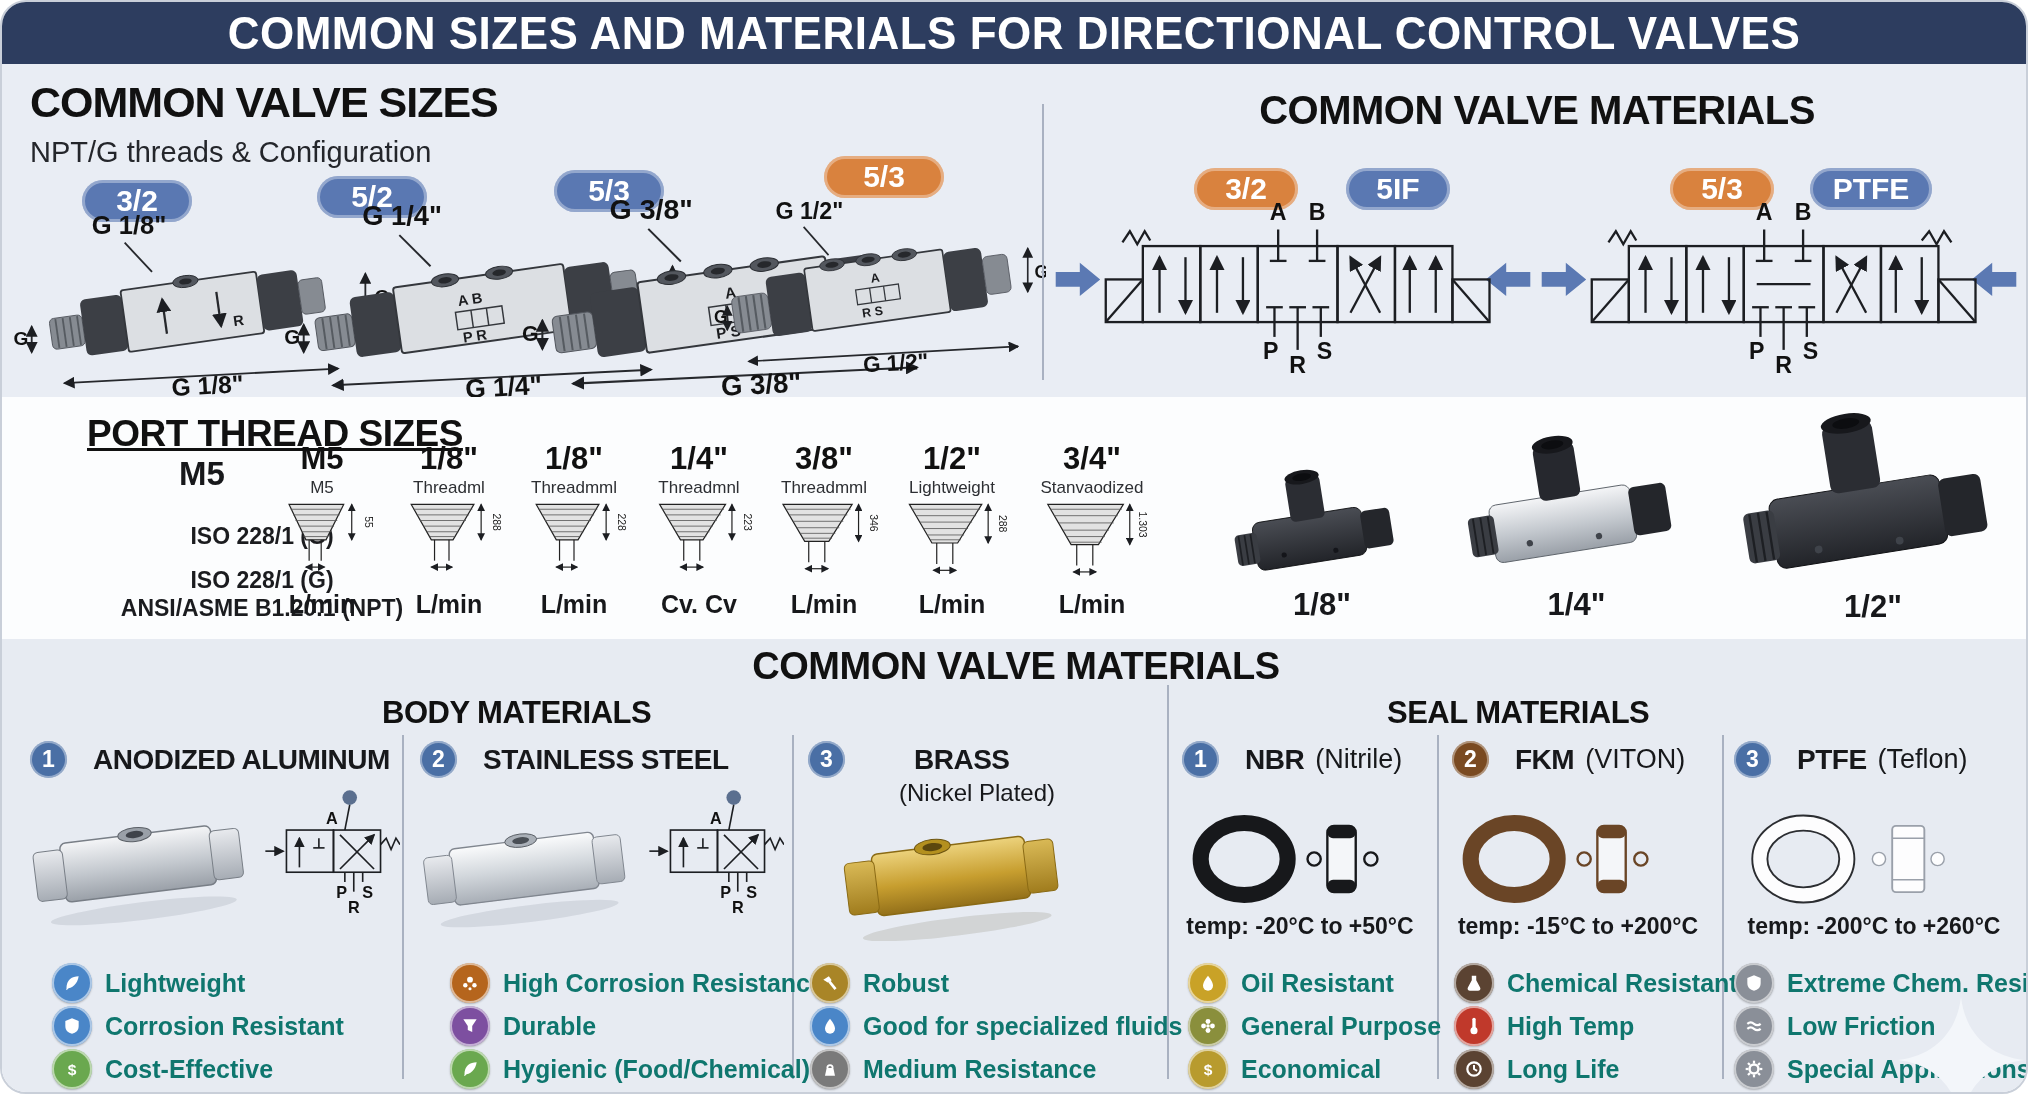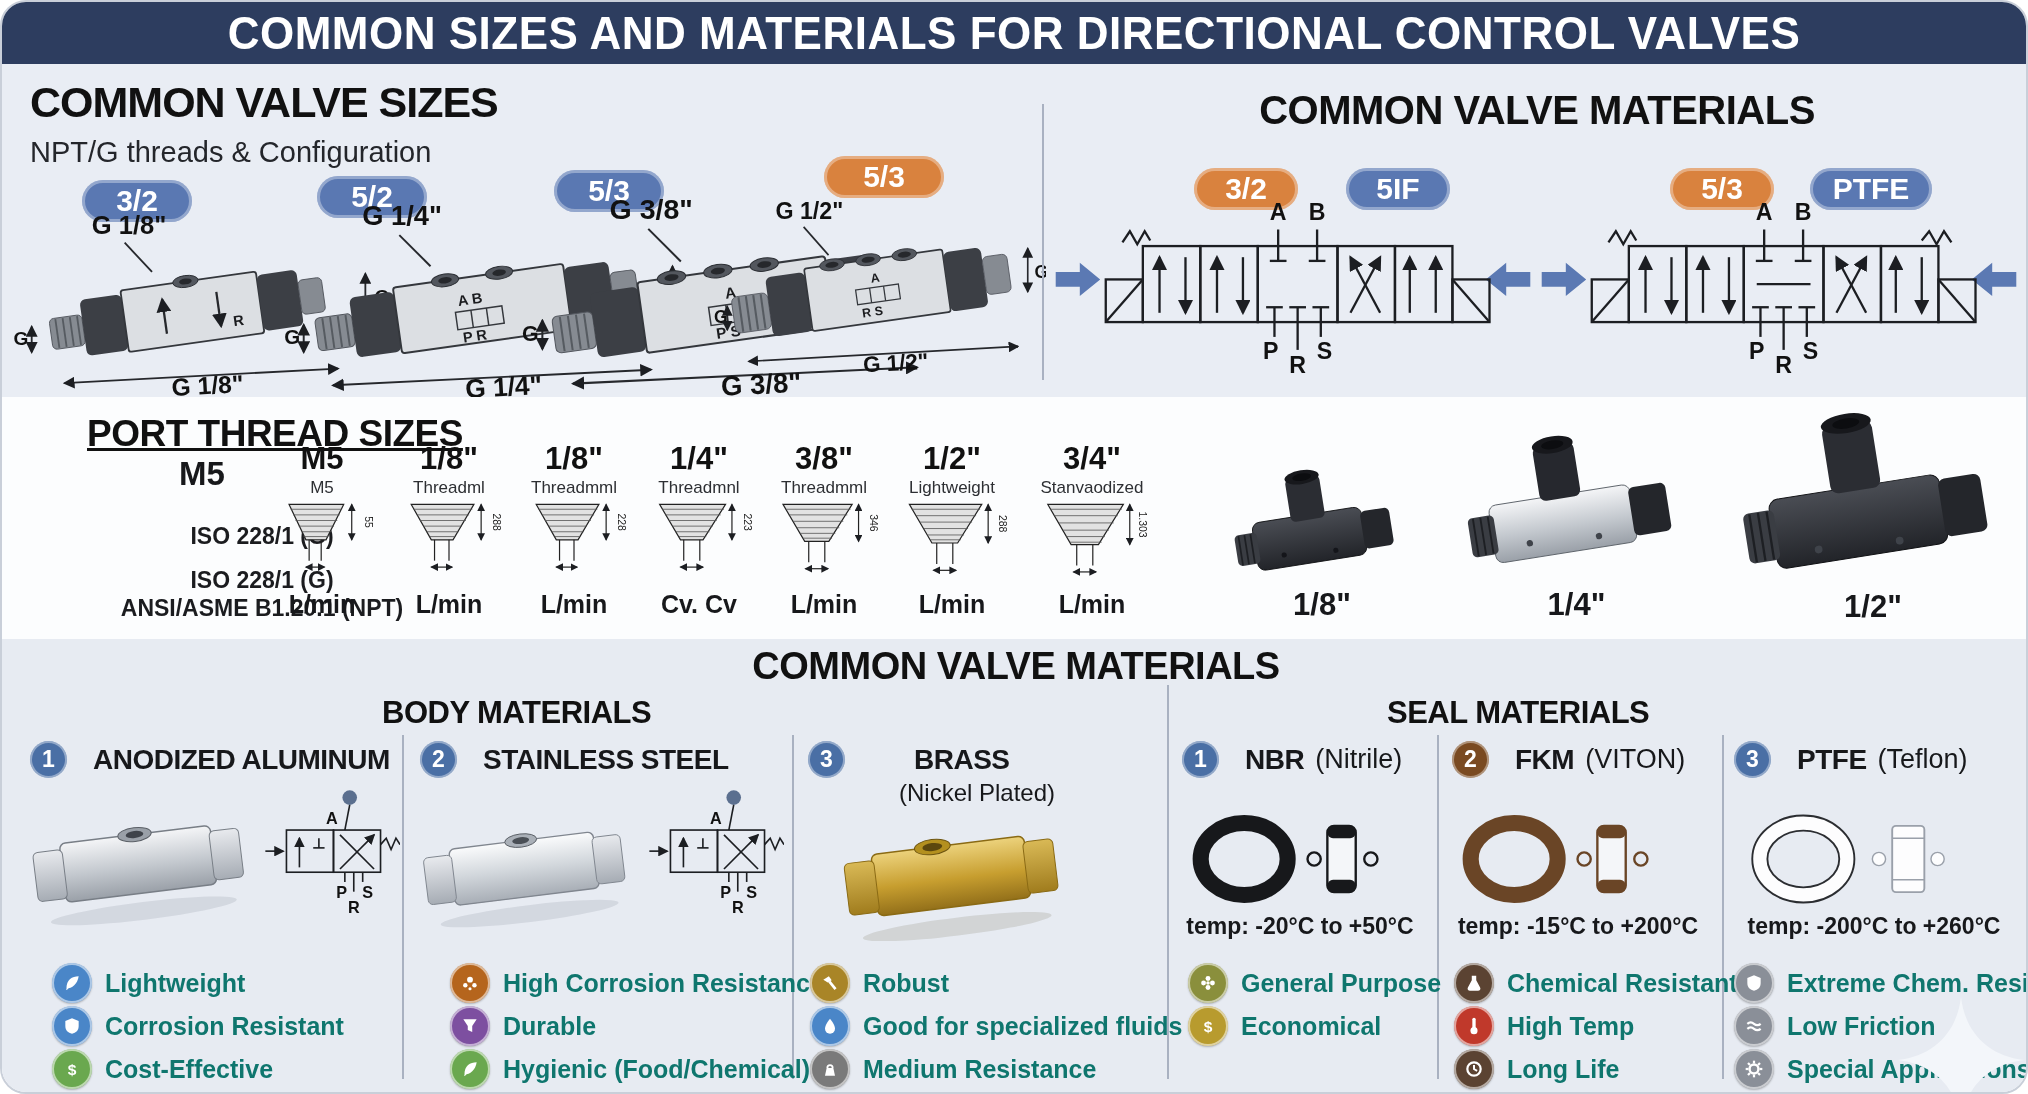--- a/index.html
+++ b/index.html
@@ -728,20 +728,28 @@
       <ellipse cx="62" cy="55" rx="46" ry="38" fill="none" stroke="#17181b" stroke-width="17"></ellipse>
       <rect x="150" y="20" width="30" height="70" rx="7" fill="#f4f6f9" stroke="#17181b" stroke-width="2.5"></rect>
       <rect x="150" y="20" width="30" height="13" rx="6" fill="#17181b"></rect>
       <rect x="150" y="77" width="30" height="13" rx="6" fill="#17181b"></rect>
       <circle cx="136" cy="55" r="7" fill="none" stroke="#17181b" stroke-width="2.5"></circle>
       <circle cx="196" cy="55" r="7" fill="none" stroke="#17181b" stroke-width="2.5"></circle>
     </svg>
     <div class="abs temp" style="left:1172px;top:274px;width:252px;">temp: -20°C to +50°C</div>
     <div class="abs" style="left:1186px;top:324px;">
       <div class="feat">
+        <div class="ficon" style="background-color: rgb(201, 162, 39);">
+          <svg width="20" height="20" viewBox="0 0 18 18">
+              <path d="M9 2.5 C12.5 7 13.5 9.5 13.5 11.5 A4.5 4.5 0 0 1 4.5 11.5 C4.5 9.5 5.5 7 9 2.5 Z" fill="#fff"></path>
+            </svg>
+        </div>
+        <div class="flbl">Oil Resistant</div>
+      </div>
+      <div class="feat">
         <div class="ficon" style="background-color: rgb(138, 143, 60);">
           <svg width="20" height="20" viewBox="0 0 18 18" fill="#fff">
               <circle cx="9" cy="5" r="2.2"></circle>
               <circle cx="5" cy="9" r="2.2"></circle>
               <circle cx="13" cy="9" r="2.2"></circle>
               <circle cx="9" cy="13" r="2.2"></circle>
               <circle cx="9" cy="9" r="1.6"></circle>
             </svg>
         </div>
         <div class="flbl">General Purpose</div>

